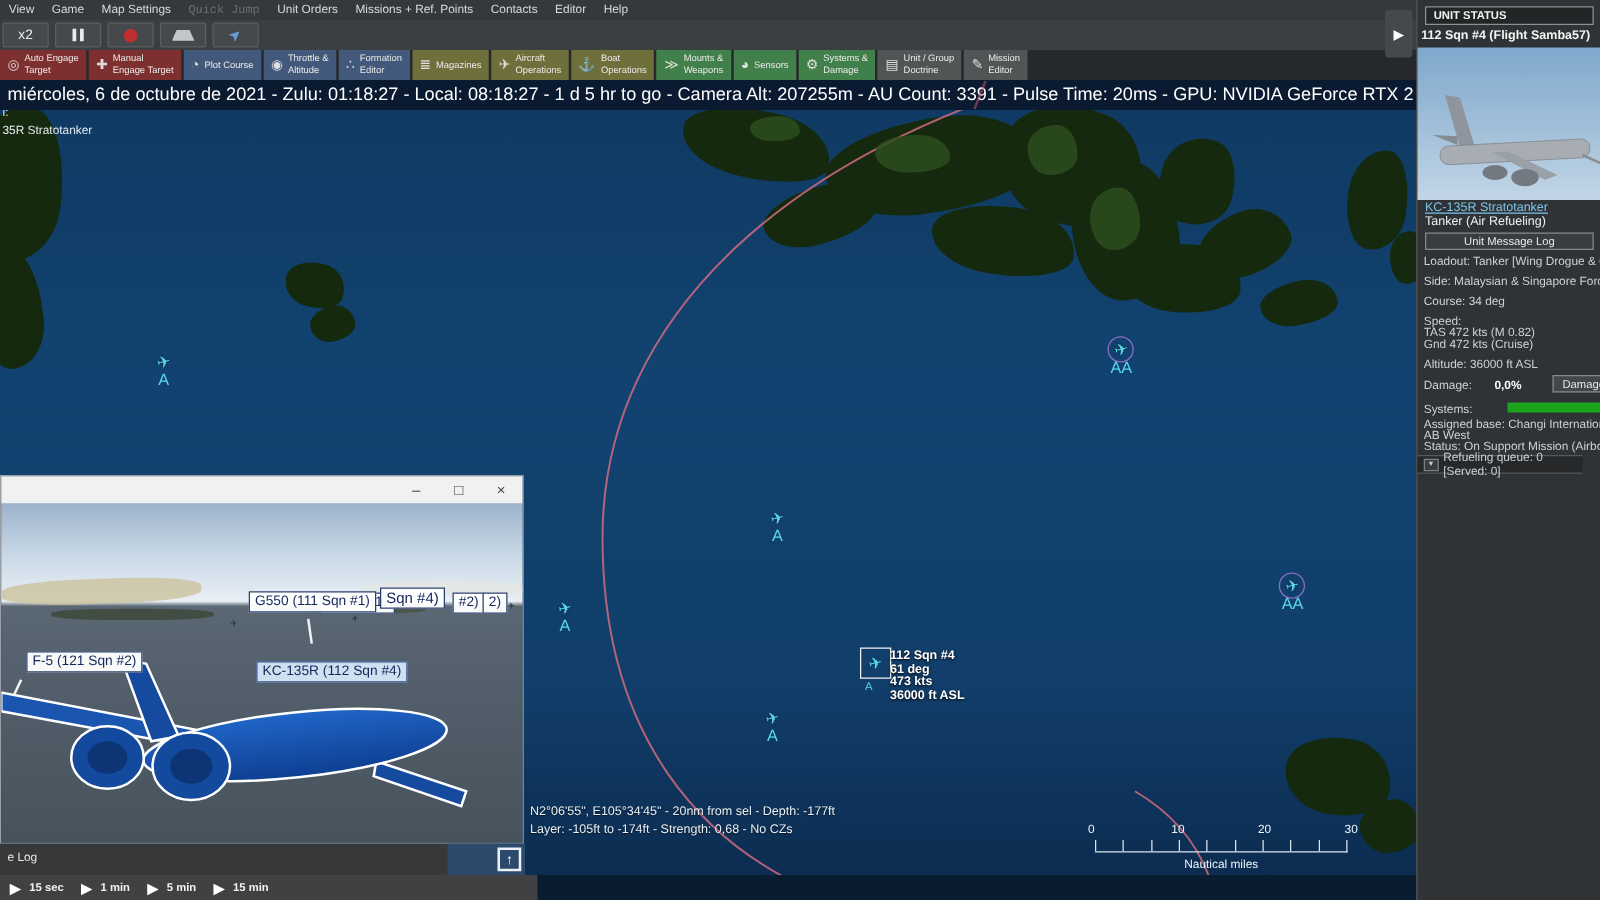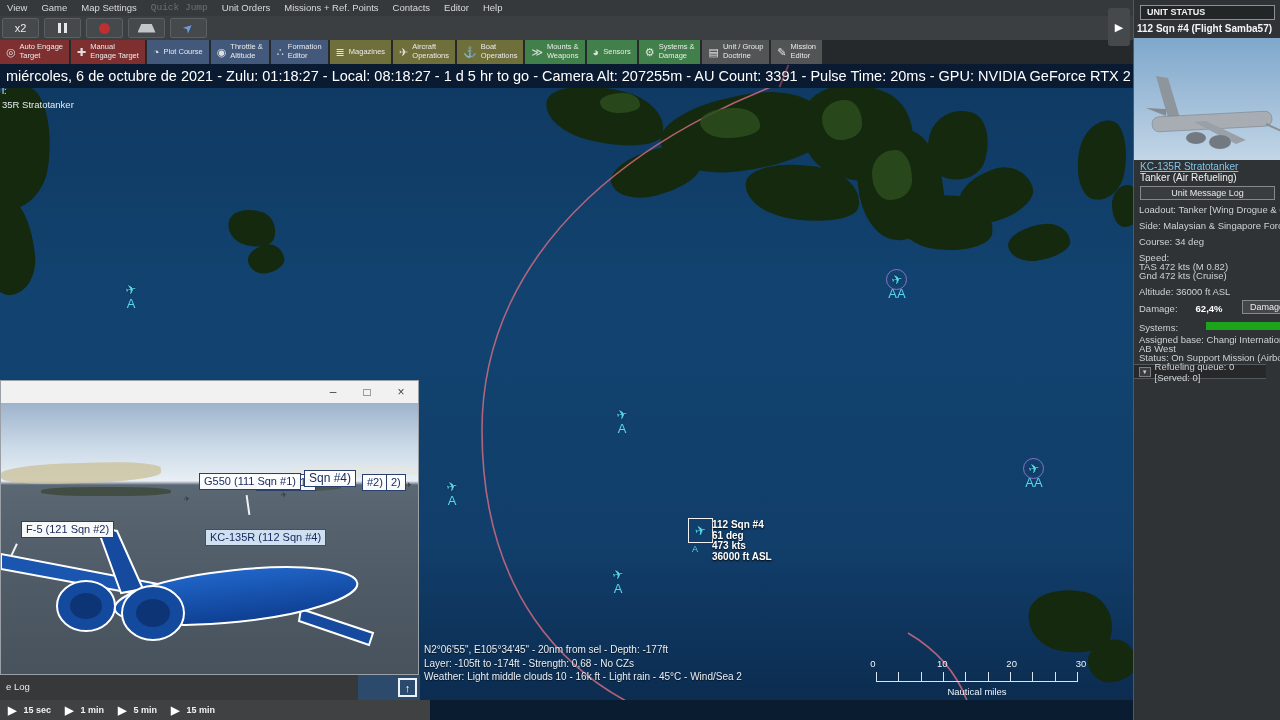--- a/index.html
+++ b/index.html
@@ -339,21 +339,20 @@
 <div id="sel-unit-a" class="abs">A</div>
 
 <div id="corner-label" class="abs">
   <div>l:</div>
   <div>35R Stratotanker</div>
 </div>
 
 <div id="map-status" class="abs">
     <div>N2°06'55", E105°34'45" - 20nm from sel - Depth: -177ft</div>
     <div>Layer: -105ft to -174ft - Strength: 0,68 - No CZs</div>
-    <div>Weather: Light middle clouds 10 - 16k ft - Light rain - 45°C - Wind/Sea 2</div>
   </div>
 
 <div id="scale" class="abs">
   <div id="scale-nums">
       <span style="left: 0%;">0</span>
       <span style="left: 33.333%;">10</span>
       <span style="left: 66.666%;">20</span>
       <span style="left: 99.999%;">30</span>
     </div>
   <div id="scale-ticks">
@@ -464,21 +463,21 @@
   <div id="sb-msg-btn">Unit Message Log</div>
 
   <div class="sb-line" style="top:204px">Loadout: Tanker [Wing Drogue &amp; Centerline]</div>
   <div class="sb-line" style="top:220px">Side: Malaysian &amp; Singapore Forces</div>
   <div class="sb-line" style="top:236px">Course: 34 deg</div>
   <div class="sb-line" style="top:252px">Speed:</div>
   <div class="sb-line" style="top:261px">TAS 472 kts (M 0.82)</div>
   <div class="sb-line" style="top:270px">Gnd 472 kts (Cruise)</div>
   <div class="sb-line" style="top:286px">Altitude: 36000 ft ASL</div>
   <div class="sb-line" style="top:303px">
-    <span>Damage:</span><span id="sb-damage-val">62,4%</span>
+    <span>Damage:</span><span id="sb-damage-val">0,0%</span>
   </div>
   <div id="sb-damage-btn">Damage</div>
   <div class="sb-line" style="top:322px">Systems:</div>
   <div id="sb-sys-bar" class="abs" style="position:absolute"></div>
   <div class="sb-line" style="top:334px">Assigned base: Changi International Airp</div>
   <div class="sb-line" style="top:343px">AB West</div>
   <div class="sb-line" style="top:352px">Status: On Support Mission (Airborne)</div>
   <div id="sb-refuel">
     <span class="chev">▼</span>
     <span>Refueling queue: 0 [Served: 0]</span>

